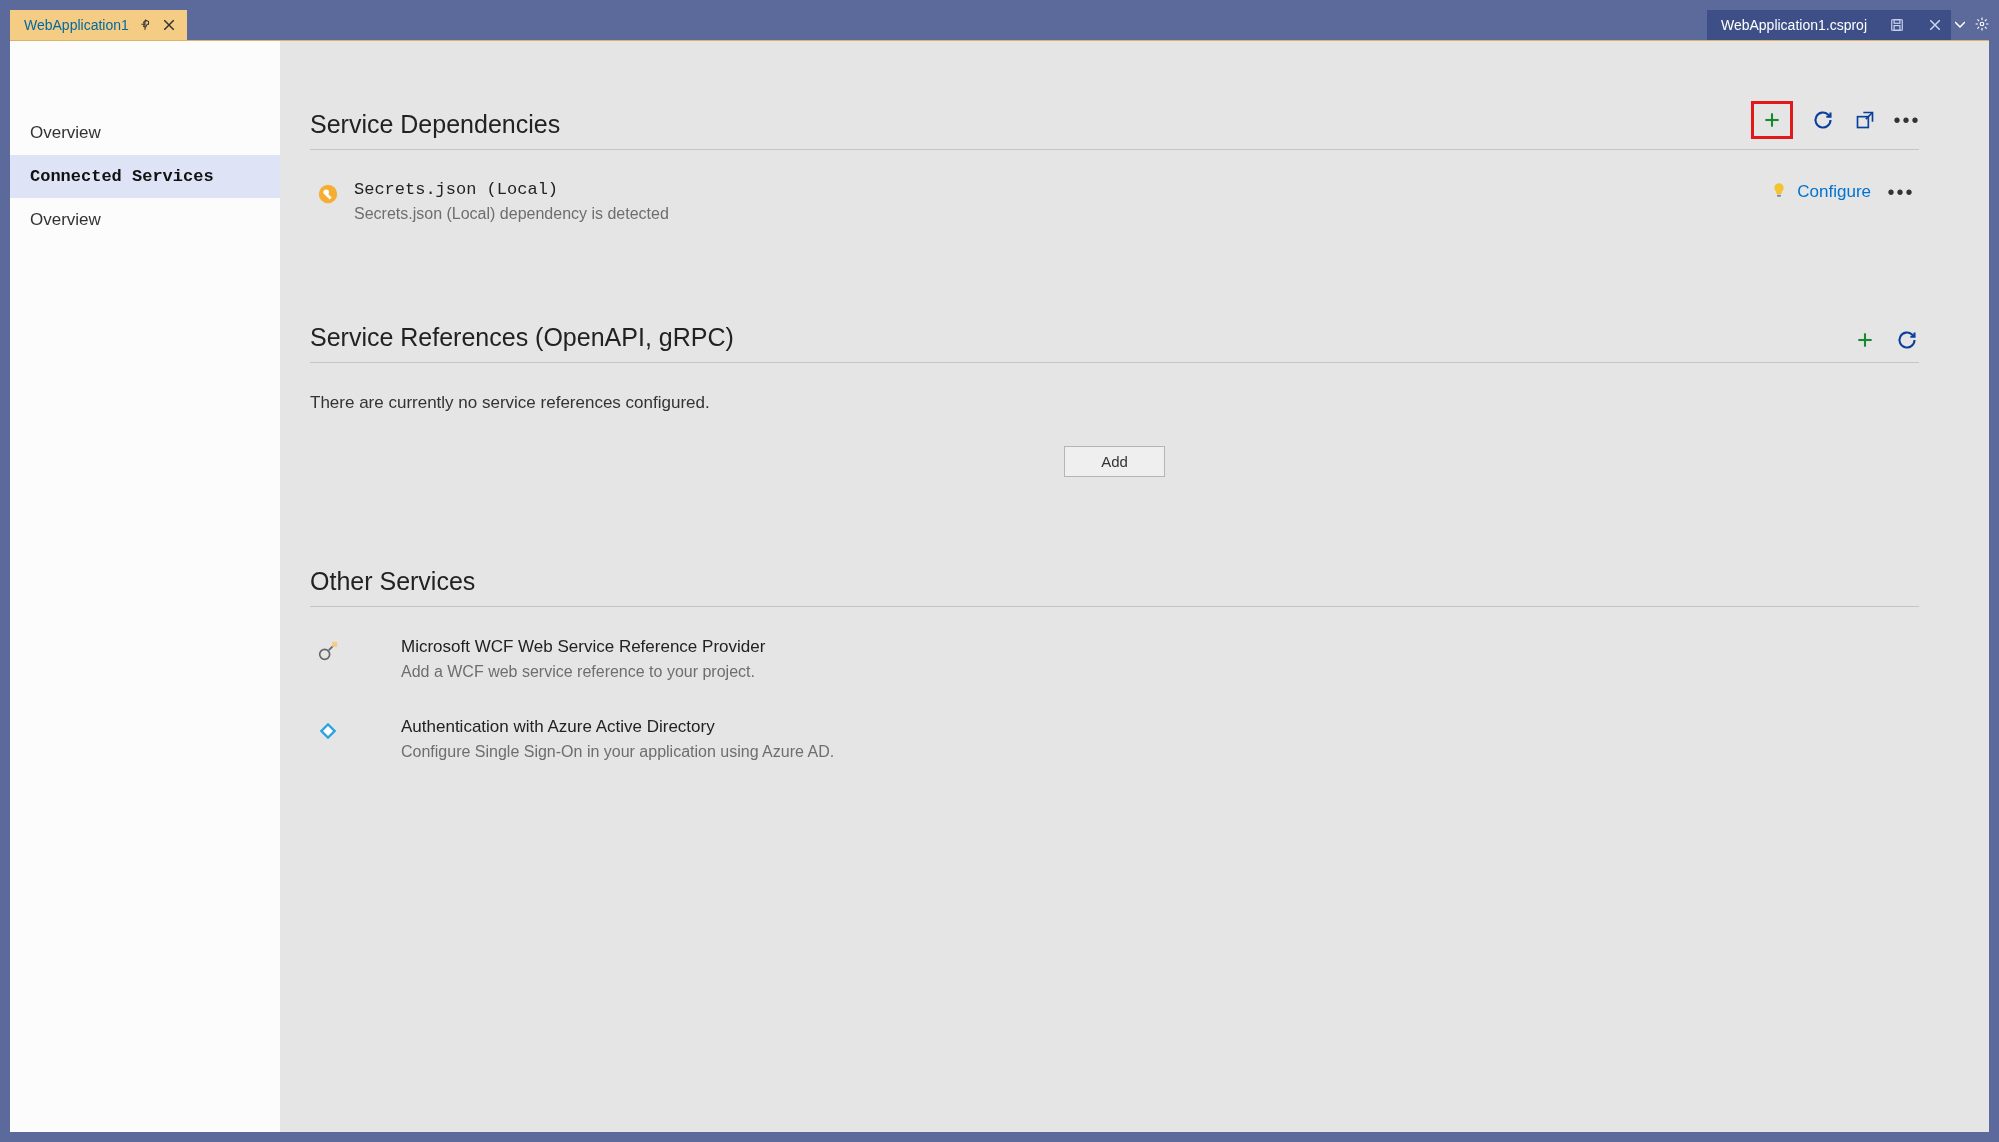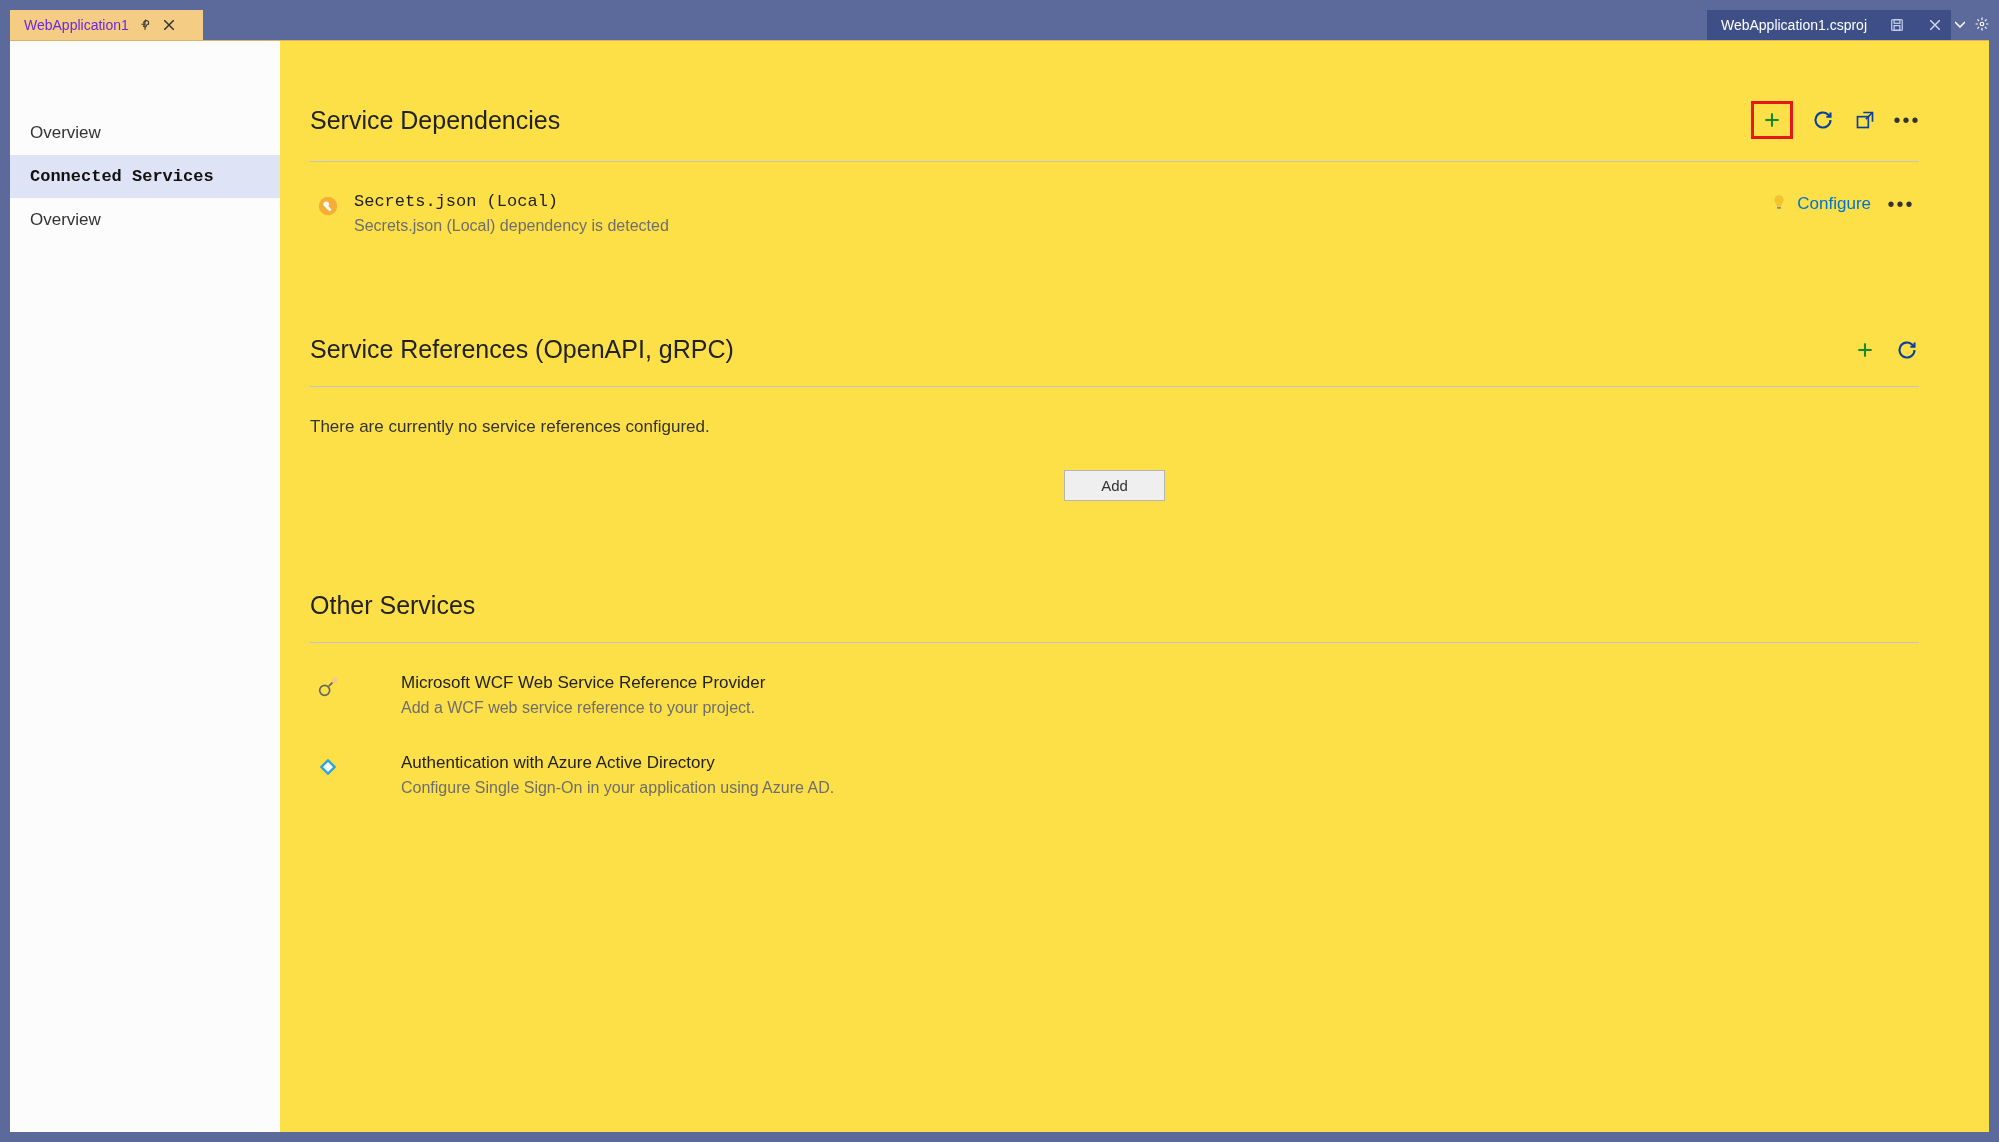--- a/index.html
+++ b/index.html
@@ -23,23 +23,23 @@
       height: 30px;
       background: #5b6a9a;
       display: flex;
       align-items: stretch;
       position: relative;
     }
     .tab-left {
       background: #f5cc84;
       display: flex;
       align-items: center;
-      padding: 0 26px 0 14px;
+      padding: 0 10px 0 14px;
       font-size: 14px;
-      color: #6d28d9;
+      color: #0369a1;
       gap: 8px;
     }
     .tab-pin, .tab-close {
       width: 16px;
       height: 16px;
       display: inline-flex;
       align-items: center;
       justify-content: center;
       cursor: pointer;
       font-size: 12px;
@@ -57,21 +57,21 @@
     }
     .tab-right .ic { width: 16px; height: 16px; display:inline-flex; align-items:center; justify-content:center; cursor:pointer; color:#cdd6f0; }
     .title-actions {
       display: flex;
       align-items: center;
       gap: 10px;
       margin-left: 4px;
     }
     .content-area {
       flex: 1;
-      background: #fde047;
+      background: #e5e5e5;
       display: flex;
       border-top: 1px solid #d8b464;
     }
     .sidebar {
       width: 270px;
       padding-top: 70px;
       background: #fcfcfc;
     }
     .sidebar-item {
       padding: 12px 20px;
@@ -88,24 +88,24 @@
     .main {
       flex: 1;
       padding: 60px 70px 40px 30px;
       overflow-y: auto;
     }
     .section {
       margin-bottom: 90px;
     }
     .section-header {
       display: flex;
-      align-items: center;
+      align-items: flex-end;
       justify-content: space-between;
       border-bottom: 1px solid #c5c5c5;
-      padding-bottom: 22px;
+      padding-bottom: 10px;
       margin-bottom: 20px;
     }
     .section-title {
       font-size: 25px;
       font-weight: 400;
       color: #222;
     }
     .section-actions {
       display: flex;
       align-items: center;

